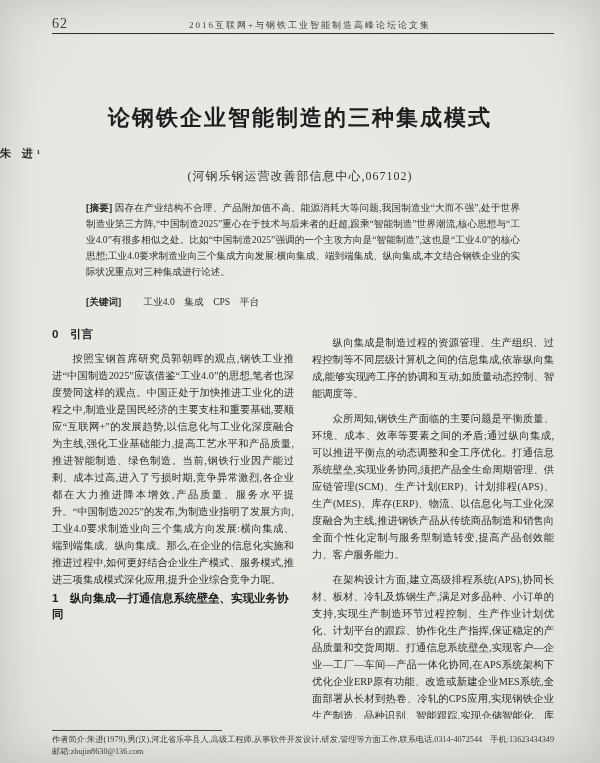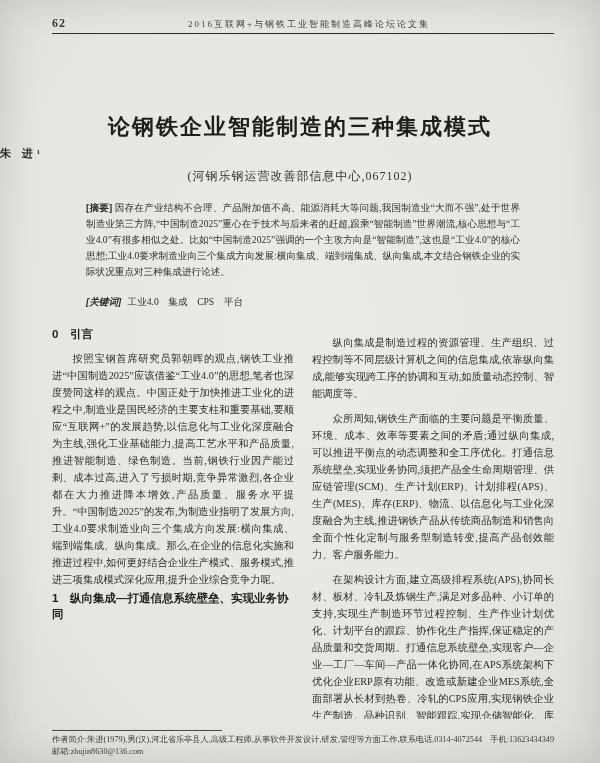--- a/index.html
+++ b/index.html
@@ -13,32 +13,32 @@
     font-family:"Liberation Serif", serif;
     box-sizing:border-box;
     overflow:hidden;
     box-shadow:inset 0 0 40px rgba(0,0,0,0.12);
   }
   .running-head{
     position:absolute;top:16px;left:52px;right:48px;
     display:flex;align-items:baseline;
     font-size:9px;color:#3a3a3a;
   }
-  .page-num{font-size:12px;font-weight:bold;letter-spacing:1px;text-align:right;}
+  .page-num{font-size:14px;font-weight:normal;letter-spacing:1px;text-align:right;}
   .head-title{flex:1;text-align:center;letter-spacing:2px;color:#3f3f42;}
   .head-rule{
     position:absolute;top:33px;left:52px;right:46px;
     border-top:1.4px solid #2e2e2e;
   }
   .title{
     position:absolute;top:100px;left:0;right:0;
     text-align:center;
     font-family:"Liberation Sans", sans-serif;
     font-size:22px;font-weight:bold;color:#1e1e1e;
-    letter-spacing:2px;margin:12px;
+    letter-spacing:2px;margin:3px;
   }
   .author{
     position:absolute;top:146px;left:0;right:0;
     text-align:left;font-size:11px;font-weight:bold;
     letter-spacing:4px;color:#2a2a2a;
   }
   .affiliation{
     position:absolute;top:168px;left:0;right:0;
     text-align:center;font-size:12px;color:#333;
     letter-spacing:1px;
@@ -46,21 +46,21 @@
   .abstract{
     position:absolute;top:200px;left:86px;width:434px;
     font-size:9.6px;line-height:16px;color:#2e2e2e;
     text-align:justify;text-justify:inter-ideograph;
   }
   .abstract .lbl{font-weight:bold;font-family:"Liberation Sans", sans-serif;}
   .keywords{
     position:absolute;top:296px;left:86px;width:434px;
     font-size:9.6px;color:#2e2e2e;
   }
-  .keywords .lbl{font-weight:bold;font-family:"Liberation Sans", sans-serif;margin-right:4px;font-style:italic;}
+  .keywords .lbl{font-weight:bold;font-family:"Liberation Sans", sans-serif;margin-right:20px;}
   .columns{
     position:absolute;top:326px;left:52px;right:46px;bottom:44px;
     display:flex;gap:18px;overflow:hidden;
   }
   .col{flex:1;min-width:0;overflow:hidden;}
   .sec-heading{
     font-family:"Liberation Sans", sans-serif;
     font-size:11.5px;font-weight:bold;color:#1f1f1f;
     margin:0 0 8px 0;line-height:16px;
   }

